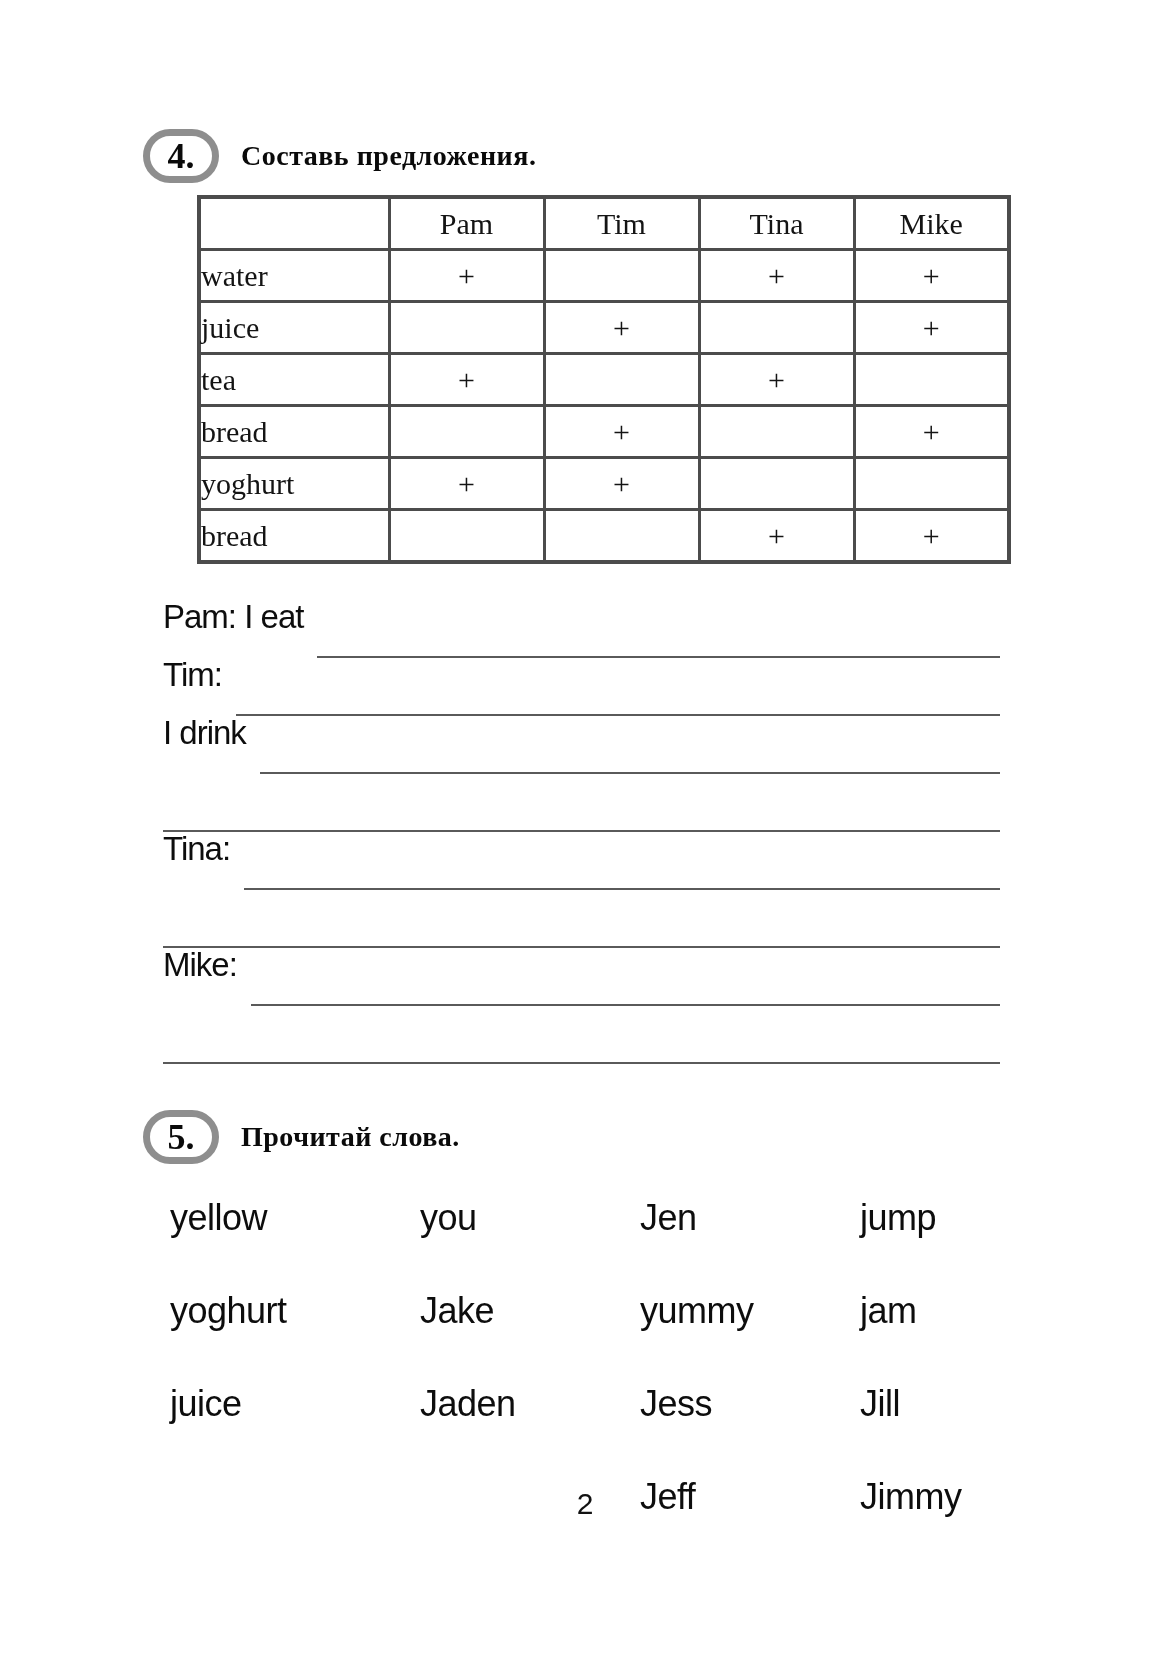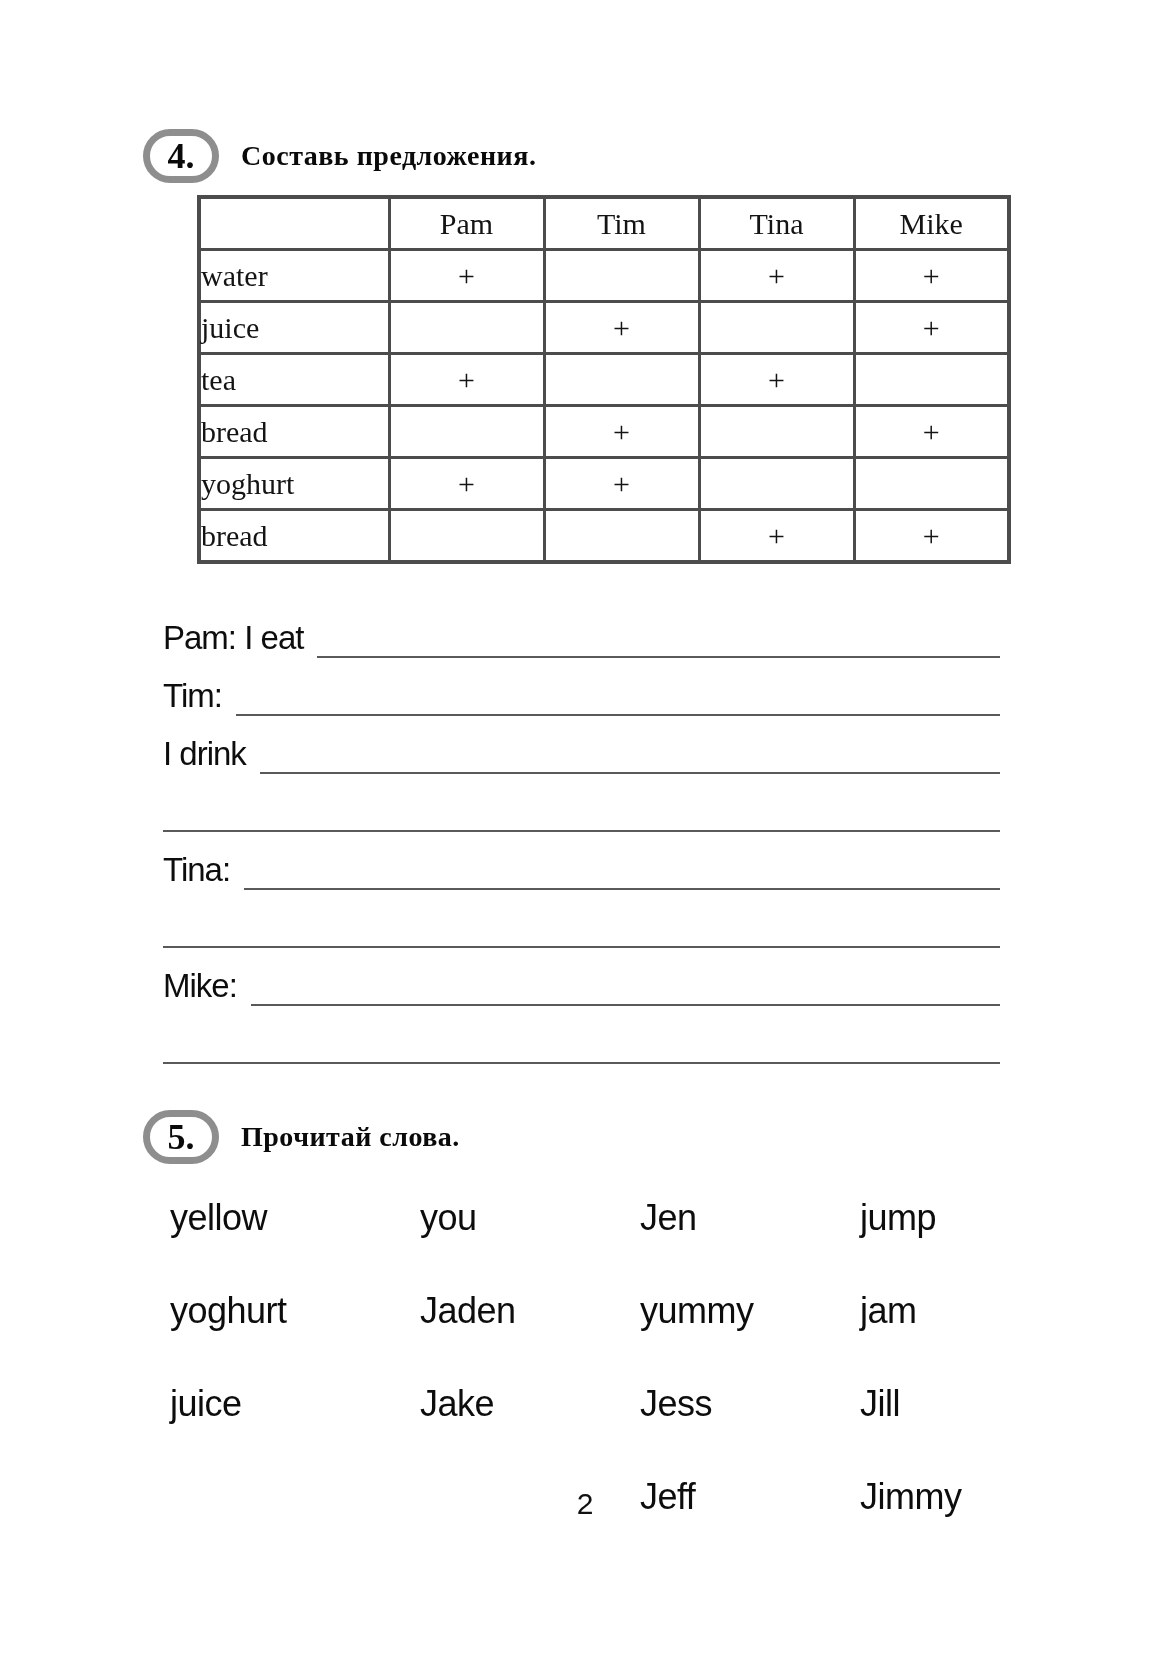--- a/index.html
+++ b/index.html
@@ -46,21 +46,21 @@
     padding:0;
   }
   table.food{border:4px solid #4c4c4c;}
   table.food col.c-label{width:190px;}
   table.food col.c-name{width:155px;}
   td.item-cell{text-align:left;padding-left:14px;}
   th.name-cell{text-align:center;font-weight:400;}
   td.mark-cell{text-align:center;font-size:33px;font-weight:300;}
   
   .blanks{width:837px;margin-top:36px;}
-  .blank-row{height:58px;display:flex;align-items:flex-end;}
+  .blank-row{height:58px;display:flex;}
   .blank-label{
     font-family:"Liberation Sans",sans-serif;
     font-size:33px;letter-spacing:-1px;color:#0d0d0d;
     line-height:1;padding-bottom:4px;white-space:pre;
   }
   .blank-line{flex:1;border-bottom:2px solid #5a5a5a;margin-left:14px;}
   .blank-line.full{margin-left:0;}
   
   .ex5-header{margin-top:44px;}
   .word-grid{
@@ -197,22 +197,22 @@
     </div>
 
     <div class="word-grid">
         <div class="word-col">
           <div class="word-item">yellow</div>
           <div class="word-item">yoghurt</div>
           <div class="word-item">juice</div>
         </div>
         <div class="word-col">
           <div class="word-item">you</div>
+          <div class="word-item">Jake</div>
           <div class="word-item">Jaden</div>
-          <div class="word-item">Jake</div>
         </div>
         <div class="word-col">
           <div class="word-item">Jen</div>
           <div class="word-item">yummy</div>
           <div class="word-item">Jess</div>
           <div class="word-item">Jeff</div>
         </div>
         <div class="word-col">
           <div class="word-item">jump</div>
           <div class="word-item">jam</div>

